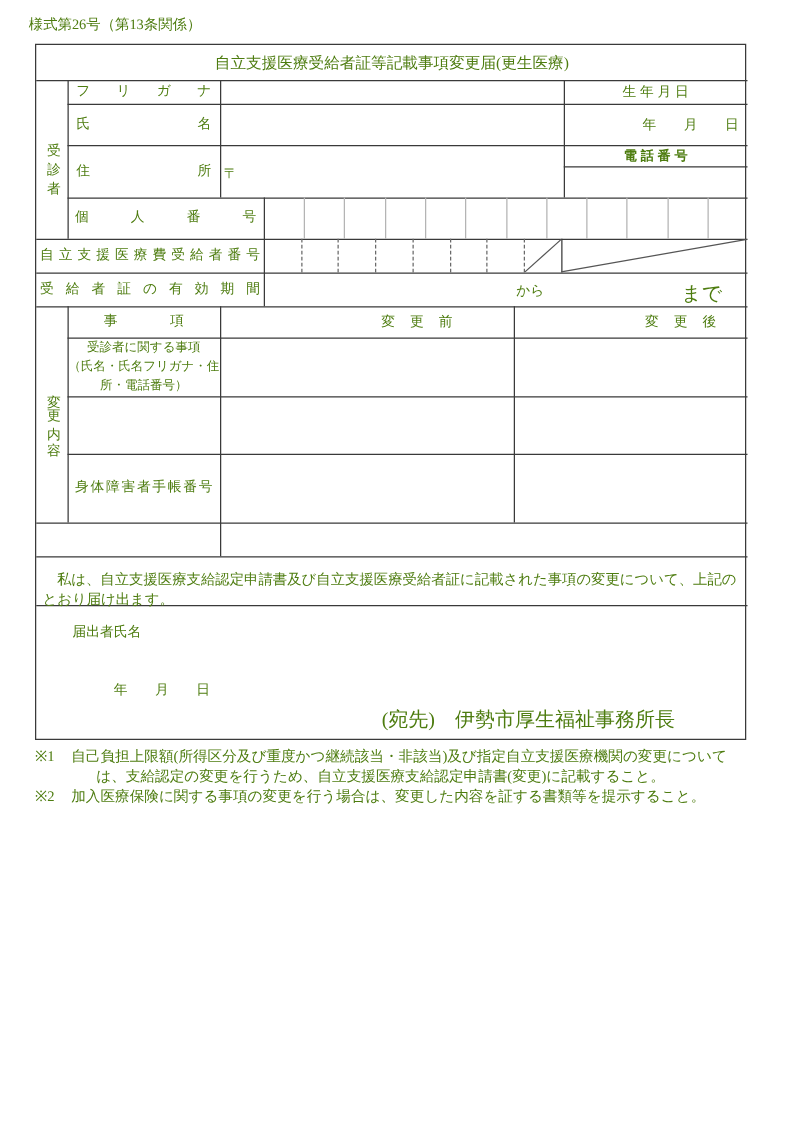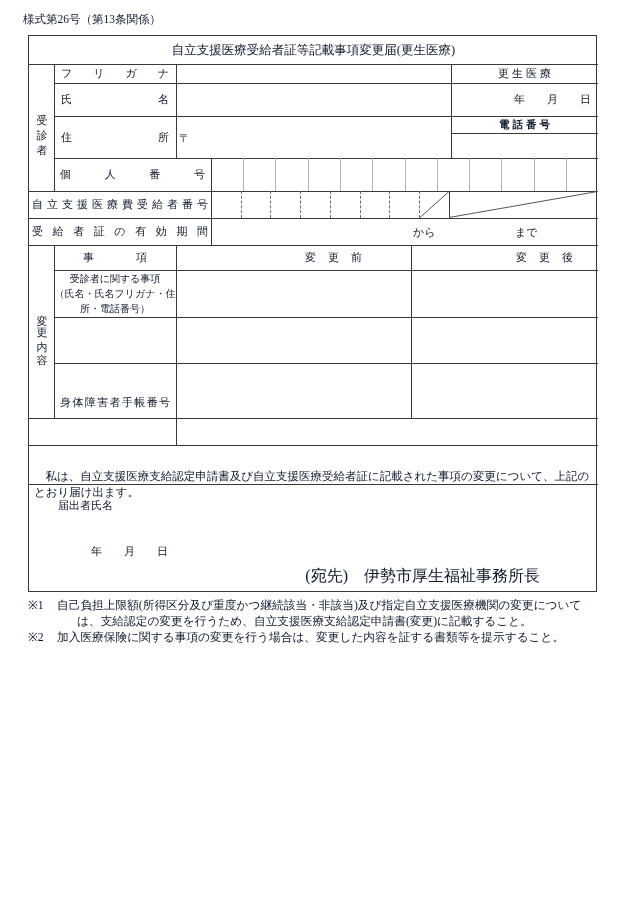--- a/index.html
+++ b/index.html
@@ -1,18 +1,18 @@
 <!DOCTYPE html>
 <html><head>
 <meta charset="utf-8">
 <style>
   html,body{margin:0;padding:0;background:#e8e8e8;}
   .sheet{
     position:relative;width:630px;height:903px;background:#ffffff;
-    font-family:"Liberation Serif","DejaVu Serif",serif;color:#0f172a;
+    font-family:"Liberation Serif","DejaVu Serif",serif;color:#4d7c0f;
     overflow:hidden;
   }
   .abs{position:absolute;}
   .tbl{position:absolute;left:28px;top:35px;width:569px;height:557px;
        border:1.2px solid #3a3a3a;box-sizing:border-box;}
   .hl{position:absolute;height:0;border-top:1px solid #3a3a3a;}
   .vl{position:absolute;width:0;border-left:1px solid #3a3a3a;}
   .pgrid{position:absolute;width:0;border-left:1px solid #b4b4b4;}
   .dash{position:absolute;width:0;border-left:1px dashed #6a6a6a;}
   .cell{position:absolute;display:flex;align-items:center;font-size:11px;box-sizing:border-box;}
@@ -91,65 +91,65 @@
     </svg>
 
     <div class="cell center" style="left:0;top:0;width:569px;height:28px;font-size:12.5px;">自立支援医療受給者証等記載事項変更届(更生医療)</div>
 
     <div class="cell center" style="left:0;top:28px;width:25px;height:127px;">
       <span class="vlabel" style="letter-spacing:15px;">受診者</span>
     </div>
 
     <div class="jcell" style="left:25px;top:28px;width:122px;height:19px;line-height:19px;padding:0 7px;">フリガナ</div>
     <div class="cell" style="left:147px;top:28px;width:275px;height:19px;"></div>
-    <div class="cell center ls3" style="left:422px;top:28px;width:147px;height:19px;">更生医療</div>
+    <div class="cell center ls3" style="left:422px;top:28px;width:147px;height:19px;">生年月日</div>
 
     <div class="jcell" style="left:25px;top:47px;width:122px;height:33px;line-height:33px;padding:0 7px;">氏名</div>
     <div class="cell" style="left:147px;top:47px;width:275px;height:33px;"></div>
     <div class="cell right" style="left:422px;top:47px;width:147px;height:33px;padding-right:7px;">年　　月　　日</div>
 
     <div class="jcell" style="left:25px;top:80px;width:122px;height:42px;line-height:42px;padding:0 7px;">住所</div>
     <div class="abs" style="left:150px;top:95px;font-size:11px;">〒</div>
     <div class="cell center ls3" style="left:422px;top:80px;width:147px;height:17px;font-size:10.5px;font-weight:bold;">電話番号</div>
     <div class="cell" style="left:422px;top:97px;width:147px;height:25px;"></div>
 
     <div class="jcell" style="left:25px;top:122px;width:157px;height:33px;line-height:33px;padding:0 6px;">個人番号</div>
 
     <div class="jcell" style="left:0;top:155px;width:182px;height:27px;line-height:27px;padding:0 3px;">自立支援医療費受給者番号</div>
 
     <div class="jcell" style="left:0;top:182px;width:182px;height:27px;line-height:27px;padding:0 3px;">受給者証の有効期間</div>
     <div class="abs" style="left:384px;top:189px;font-size:11px;">から</div>
-    <div class="abs" style="left:486px;top:189px;font-size:11px;">まで</div>
+    <div class="abs" style="left:516px;top:189px;font-size:16px;">まで</div>
 
     <div class="cell center" style="left:0;top:209px;width:25px;height:173px;">
       <span class="vlabel" style="letter-spacing:13px;">変更内容</span>
     </div>
 
     <div class="jcell" style="left:25px;top:209px;width:122px;height:25px;line-height:25px;padding:0 29px;">事項</div>
     <div class="cell center ls12" style="left:147px;top:209px;width:235px;height:25px;">変更前</div>
     <div class="cell center ls12" style="left:382px;top:209px;width:187px;height:25px;">変更後</div>
 
     <div class="cell center" style="left:25px;top:234px;width:122px;height:47px;">
       <div class="pre small">受診者に関する事項
 （氏名・氏名フリガナ・住
 所・電話番号）</div>
     </div>
     <div class="cell" style="left:147px;top:234px;width:235px;height:47px;"></div>
     <div class="cell" style="left:382px;top:234px;width:187px;height:47px;"></div>
 
     <div class="cell" style="left:147px;top:281px;width:235px;height:46px;"></div>
     <div class="cell" style="left:382px;top:281px;width:187px;height:46px;"></div>
 
-    <div class="jcell" style="left:25px;top:327px;width:122px;height:55px;line-height:55px;padding:12px 6px;">身体障害者手帳番号</div>
+    <div class="jcell" style="left:25px;top:327px;width:122px;height:55px;line-height:55px;padding:0 6px;">身体障害者手帳番号</div>
     <div class="cell" style="left:147px;top:327px;width:235px;height:55px;"></div>
     <div class="cell" style="left:382px;top:327px;width:187px;height:55px;"></div>
 
     <div class="cell" style="left:147px;top:382px;width:422px;height:27px;"></div>
 
-    <div class="abs" style="left:0;top:428px;width:569px;height:39px;padding:4px 5px 0 5px;
+    <div class="abs" style="left:0;top:416px;width:569px;height:39px;padding:4px 5px 0 5px;
          box-sizing:border-box;font-size:11.5px;line-height:16px;white-space:pre-line;">　私は、自立支援医療支給認定申請書及び自立支援医療受給者証に記載された事項の変更について、上記の
 とおり届け出ます。</div>
 
     <div class="abs" style="left:0;top:448px;width:569px;height:109px;">
       <div class="abs" style="left:29px;top:14px;font-size:11px;">届出者氏名</div>
       <div class="abs" style="left:62px;top:60px;font-size:11px;">年　　月　　日</div>
       <div class="abs" style="right:58px;top:82px;font-size:16px;">(宛先)　伊勢市厚生福祉事務所長</div>
     </div>
   </div>
 

